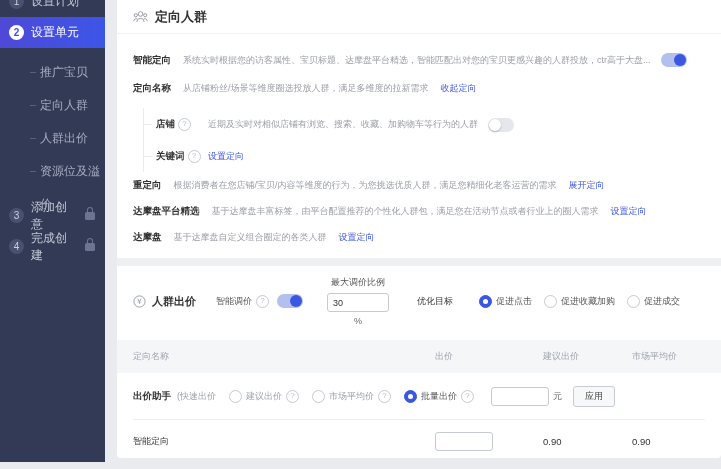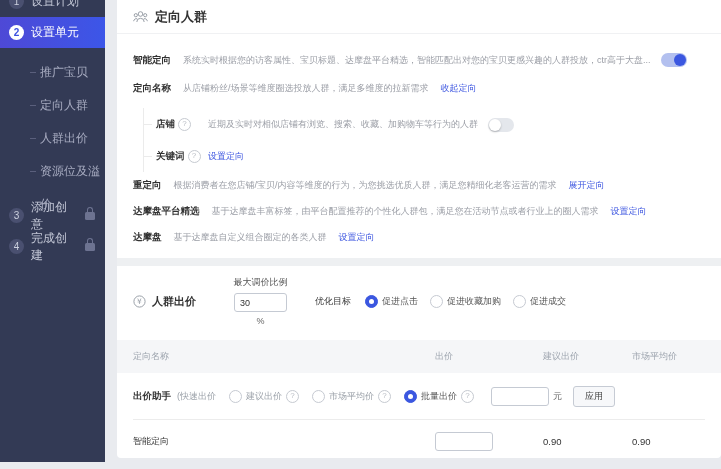--- a/index.html
+++ b/index.html
@@ -53,25 +53,25 @@
   .radio.sel{background:#3b57e0;border-color:#3b57e0;}
   .radio.sel::after{content:"";position:absolute;left:3px;top:3px;width:5px;height:5px;border-radius:50%;background:#fff;}
   
   .band{height:8px;background:#eef0f2;}
   
   .bsec{padding:0 16px;}
   .bid-head{display:flex;align-items:center;gap:6px;padding:10px 0 6px;}
   .bid-title{font-size:11px;font-weight:bold;color:#333;margin-right:14px;}
   .opt{display:flex;align-items:center;gap:4px;color:#555;}
   .txtinput{height:19px;border:1px solid #c5cad3;border-radius:3px;font-size:9px;padding:0 5px;color:#333;box-sizing:border-box;font-family:inherit;}
-  .in-ratio{width:53px;margin:0 4px;}
+  .in-ratio{width:62px;margin:0 4px;}
   .in-bid{width:58px;margin:0 4px;}
   .unit{color:#666;}
   .goal{display:flex;align-items:center;gap:12px;margin-left:18px;}
-  .goal .glabel{color:#333;margin-right:2px;}
+  .goal .glabel{color:#333;margin-right:14px;}
   
   .thead{display:grid;grid-template-columns:302px 108px 89px auto;align-items:center;height:33px;background:#f5f6f8;color:#9ca3ad;margin-top:8px;padding:0 0 0 16px;margin-left:-16px;margin-right:-16px;}
   .thead div{}
   .arow{display:flex;align-items:center;gap:13px;padding:13px 0 12px;border-bottom:1px solid #ececec;}
   .arow .albl{font-weight:bold;font-size:9.5px;color:#333;margin-right:-7px;}
   .arow .muted{color:#9aa0a8;}
   .btn{height:21px;padding:0 11px;background:#f7f8fa;border:1px solid #c6cbd4;border-radius:3px;font-size:9px;color:#444;cursor:pointer;font-family:inherit;}
   .drow{display:grid;grid-template-columns:302px 108px 89px auto;align-items:center;height:42px;}
   .drow .dname{color:#333;}
   .drow .dval{font-weight:normal;color:#333;font-size:9.5px;}
@@ -181,20 +181,25 @@
 
     <div class="bid-head">
       <span class="icon">
         <svg width="13" height="13" viewBox="0 0 13 13">
           <circle cx="6.5" cy="6.5" r="5.6" fill="none" stroke="#9aa0a8" stroke-width="1"></circle>
           <text x="6.5" y="9.2" font-size="7.5" text-anchor="middle" fill="#9aa0a8" font-family="DejaVu Sans">¥</text>
         </svg>
       </span>
       <span class="bid-title">人群出价</span>
 
+      <span class="opt">
+        <span>智能调价</span>
+        <span class="help"></span>
+        <span class="toggle on" style="margin-left:4px;"></span>
+      </span>
 
       <span class="opt" style="margin-left:14px;flex-direction:column;">
         <span>最大调价比例</span>
         <input class="txtinput in-ratio" value="30" style="">
         <span class="unit">%</span>
       </span>
 
       <span class="goal">
         <span class="glabel">优化目标</span>
         <span class="opt">

